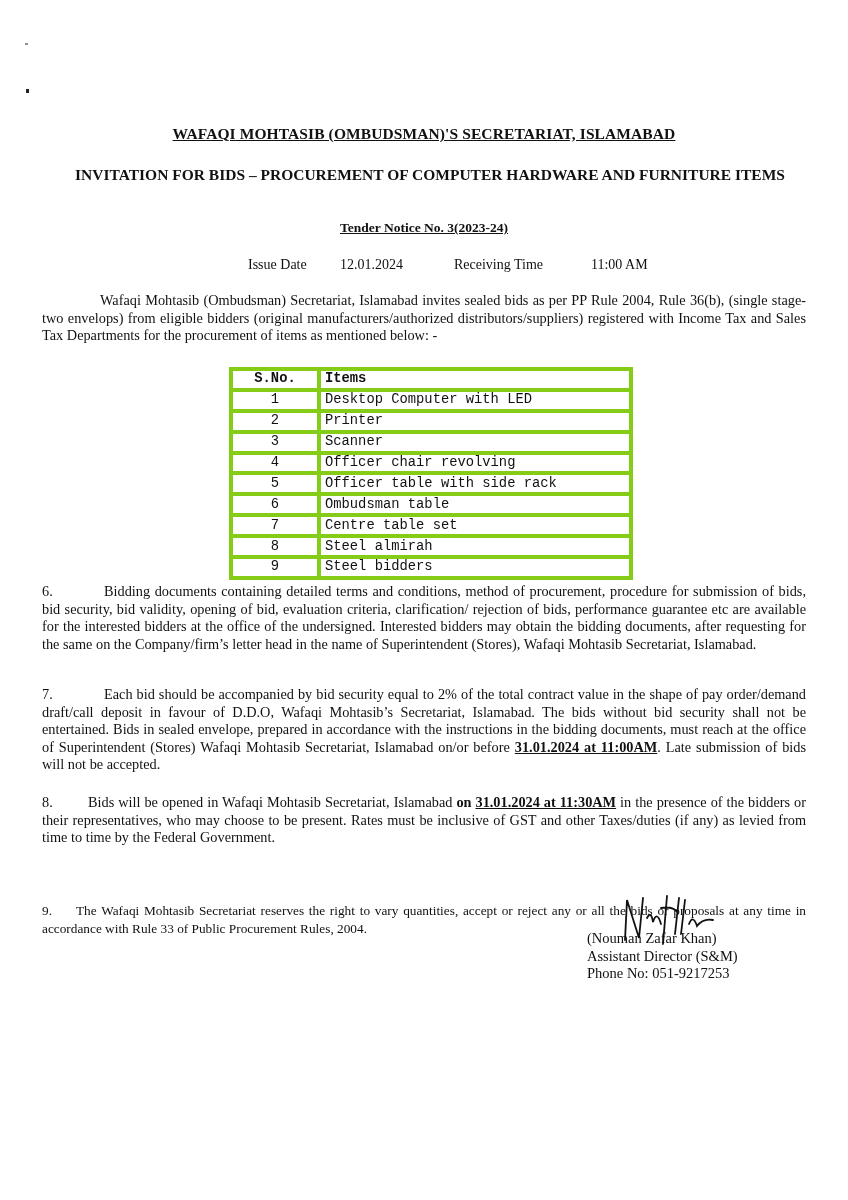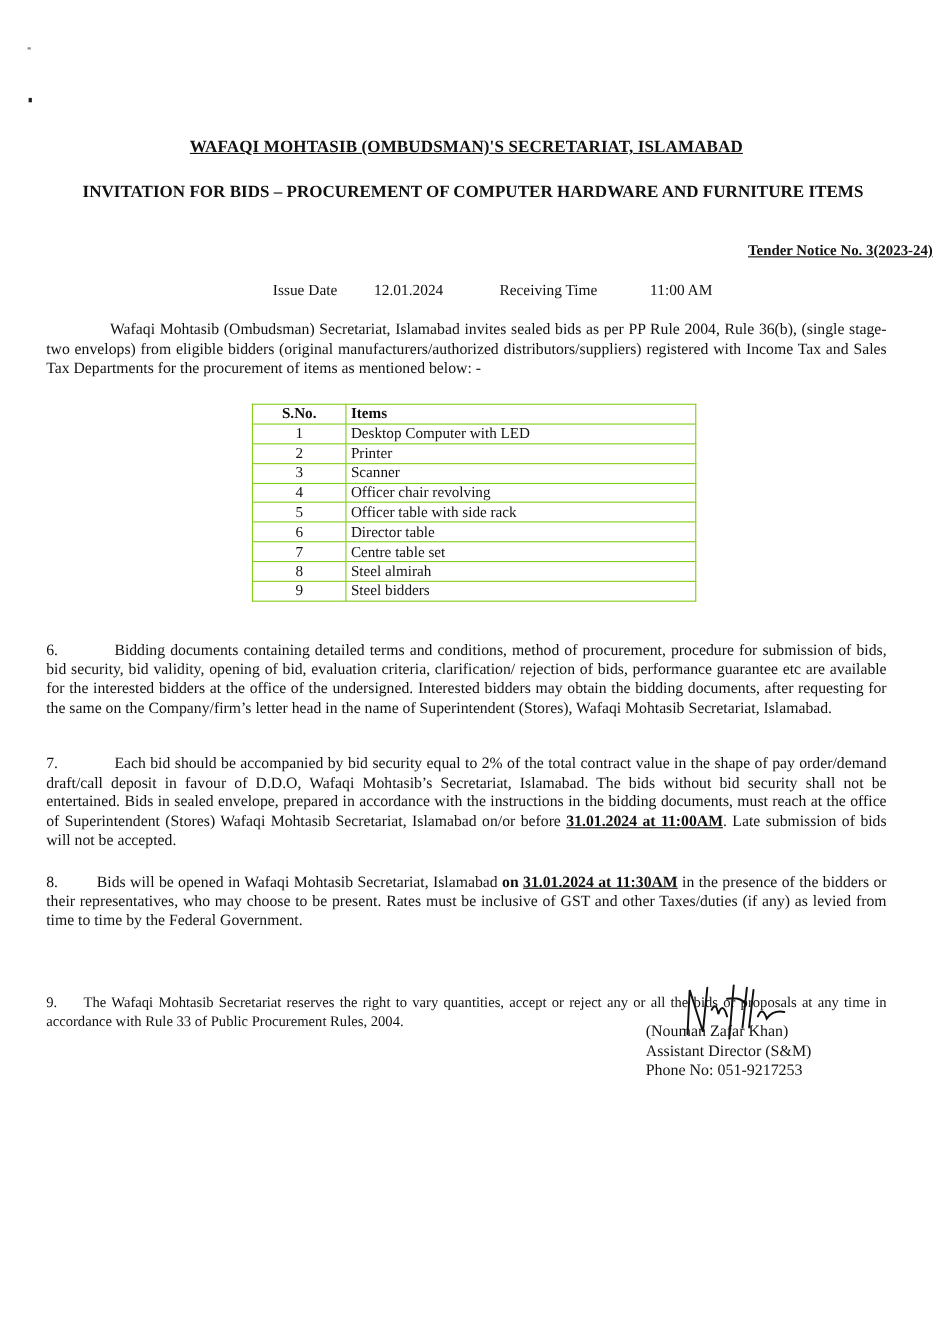--- a/index.html
+++ b/index.html
@@ -11,41 +11,41 @@
   .speck { position: absolute; background: #222; }
   .title1 {
     top: 125px; left: 0; width: 848px; text-align: center;
     font-weight: bold; font-size: 15.5px; text-decoration: underline; letter-spacing: 0.1px;
   }
   .title2 {
     top: 165px; left: 60px; width: 740px; text-align: center;
     font-weight: bold; font-size: 15.5px; line-height: 20px;
   }
   .title3 {
-    top: 220px; left: 0; width: 848px; text-align: right;
+    top: 220px; left: 0; width: 848px; text-align: center;
     font-weight: bold; font-size: 13.5px; text-decoration: underline;
   }
   .dates { top: 254px; left: 246px; font-size: 14px; line-height: 17px; }
   .dates td { padding: 0; white-space: nowrap; }
   .c1 { width: 90px; margin-left: 11px; }
   .c2 { width: 112px; }
   .c3 { width: 135px; }
   .para {
     left: 42px; width: 764px; font-size: 14.3px; line-height: 17.6px; text-align: justify;
   }
   .indent { text-indent: 58px; }
   .num { display: inline-block; width: 62px; text-indent: 0; }
   .num-s { display: inline-block; width: 46px; }
   .num-ss { display: inline-block; width: 34px; }
   table.items {
     position: absolute; top: 367px; left: 229px; width: 404px;
     border-collapse: collapse; font-size: 13.8px;
   }
   table.items th, table.items td {
-    border: 1px solid #84cc16; padding: 0 4px; height: 16.9px; line-height: 16px;
+    border: 4px solid #84cc16; padding: 0 4px; height: 16.9px; line-height: 16px; font-family: Liberation Mono, monospace;
   }
   table.items th { font-weight: bold; }
   table.items th.sno, table.items td.sno { width: 76px; text-align: center; }
   table.items th.it, table.items td.it { text-align: left; }
   .bu { font-weight: bold; text-decoration: underline; }
   .b { font-weight: bold; margin-top: 28px; }
   .p9 { font-size: 13.3px; }
   .sig { top: 930px; left: 587px; font-size: 14.5px; line-height: 17.5px; }
   .sig .name { font-weight: normal; }
   .scrawl { top: 888px; left: 617px; }
@@ -96,21 +96,21 @@
     <tr>
         <td class="sno">4</td>
         <td class="it">Officer chair revolving</td>
       </tr>
     <tr>
         <td class="sno">5</td>
         <td class="it">Officer table with side rack</td>
       </tr>
     <tr>
         <td class="sno">6</td>
-        <td class="it">Director table</td>
+        <td class="it">Ombudsman table</td>
       </tr>
     <tr>
         <td class="sno">7</td>
         <td class="it">Centre table set</td>
       </tr>
     <tr>
         <td class="sno">8</td>
         <td class="it">Steel almirah</td>
       </tr>
     <tr>

